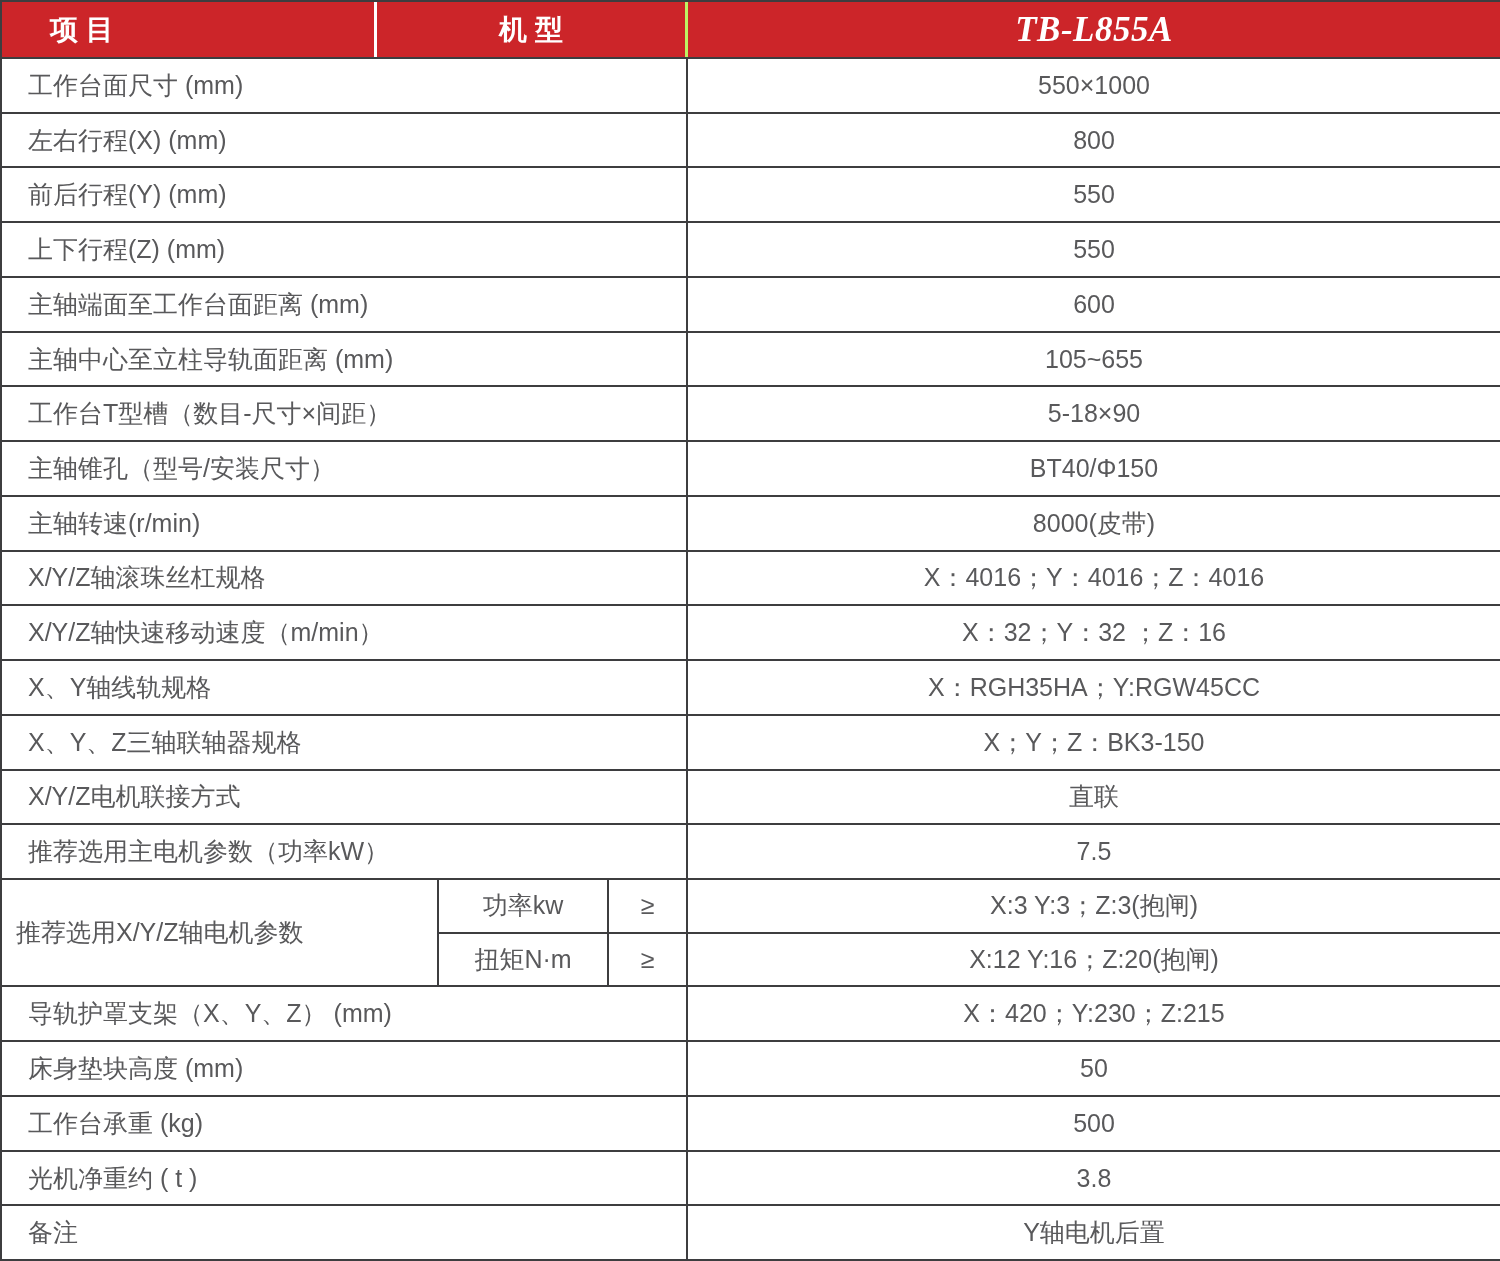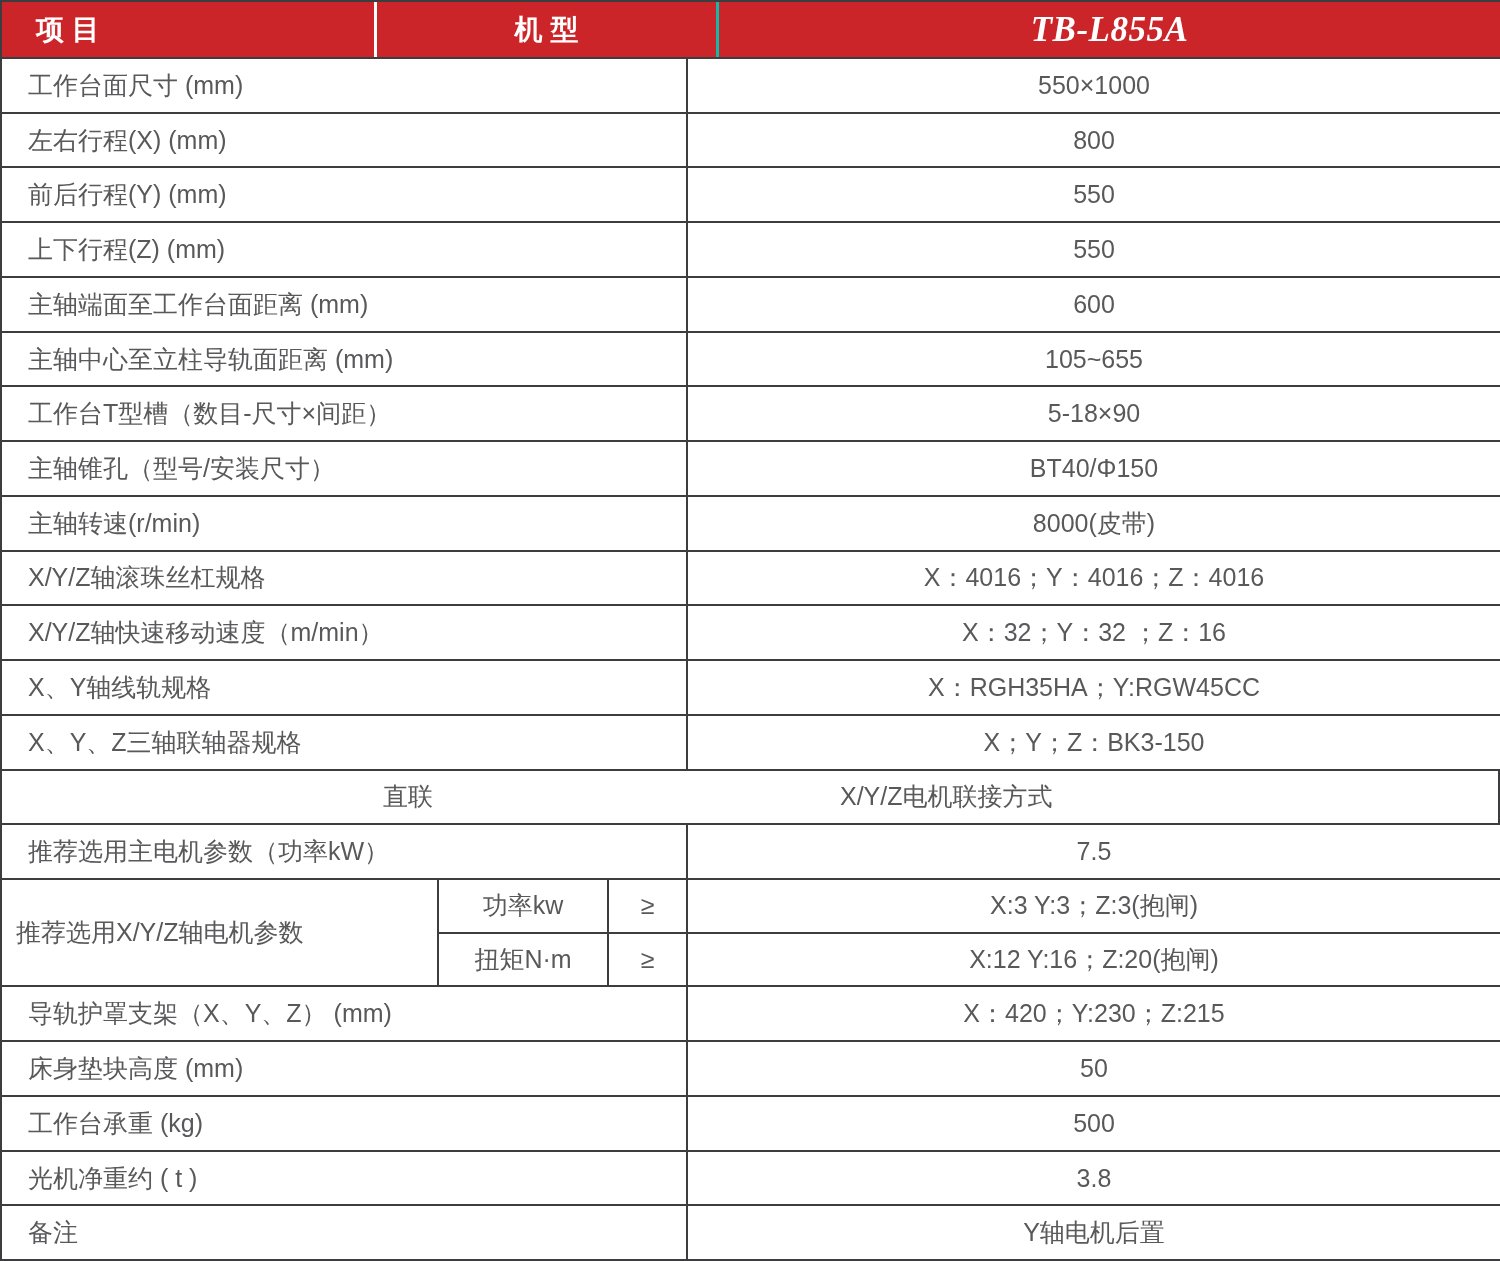--- a/index.html
+++ b/index.html
@@ -34,27 +34,27 @@
     font-weight: bold;
     font-size: 28px;
   }
   .th {
     display: flex;
     align-items: center;
     white-space: pre;
   }
   .th-item {
     width: 375px;
-    padding-left: 34px;
+    padding-left: 48px;
     border-right: 3px solid #ffffff;
   }
   .th-model {
-    width: 342px;
-    justify-content: center;
-    border-right: 3px solid #14b8a6;
+    width: 311px;
+    justify-content: center;
+    border-right: 3px solid #bef264;
   }
   .th-value {
     flex: 1;
     justify-content: center;
     font-family: "Liberation Serif", "DejaVu Serif", serif;
     font-size: 35px;
     letter-spacing: 0.5px;
     font-style: italic;
   }
   
@@ -180,22 +180,22 @@
     <div class="cell label">X、Y轴线轨规格</div>
     <div class="cell value">X：RGH35HA；Y:RGW45CC</div>
   </div>
 
   <div class="row">
     <div class="cell label">X、Y、Z三轴联轴器规格</div>
     <div class="cell value">X；Y；Z：BK3-150</div>
   </div>
 
   <div class="row">
+    <div class="cell label">X/Y/Z电机联接方式</div>
     <div class="cell value">直联</div>
-    <div class="cell label">X/Y/Z电机联接方式</div>
   </div>
 
   <div class="row">
     <div class="cell label">推荐选用主电机参数（功率kW）</div>
     <div class="cell value">7.5</div>
   </div>
 
   <div class="row compound">
     <div class="cell label-narrow">推荐选用X/Y/Z轴电机参数</div>
     <div class="compound-right">

